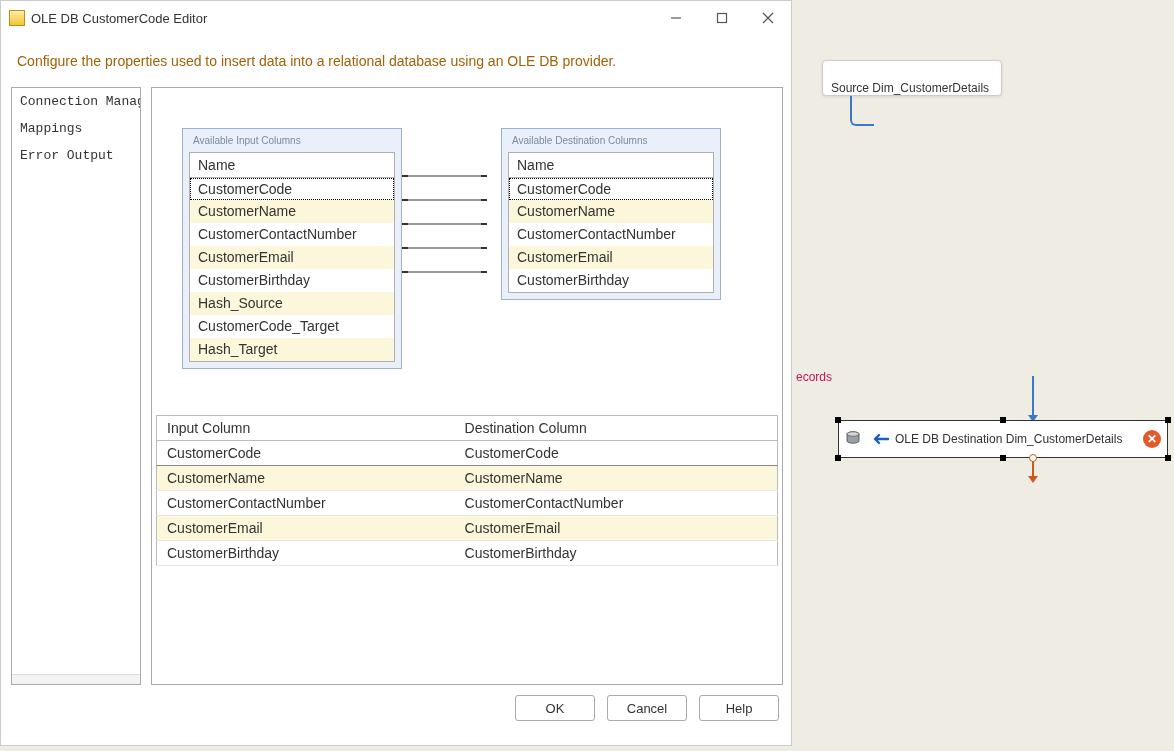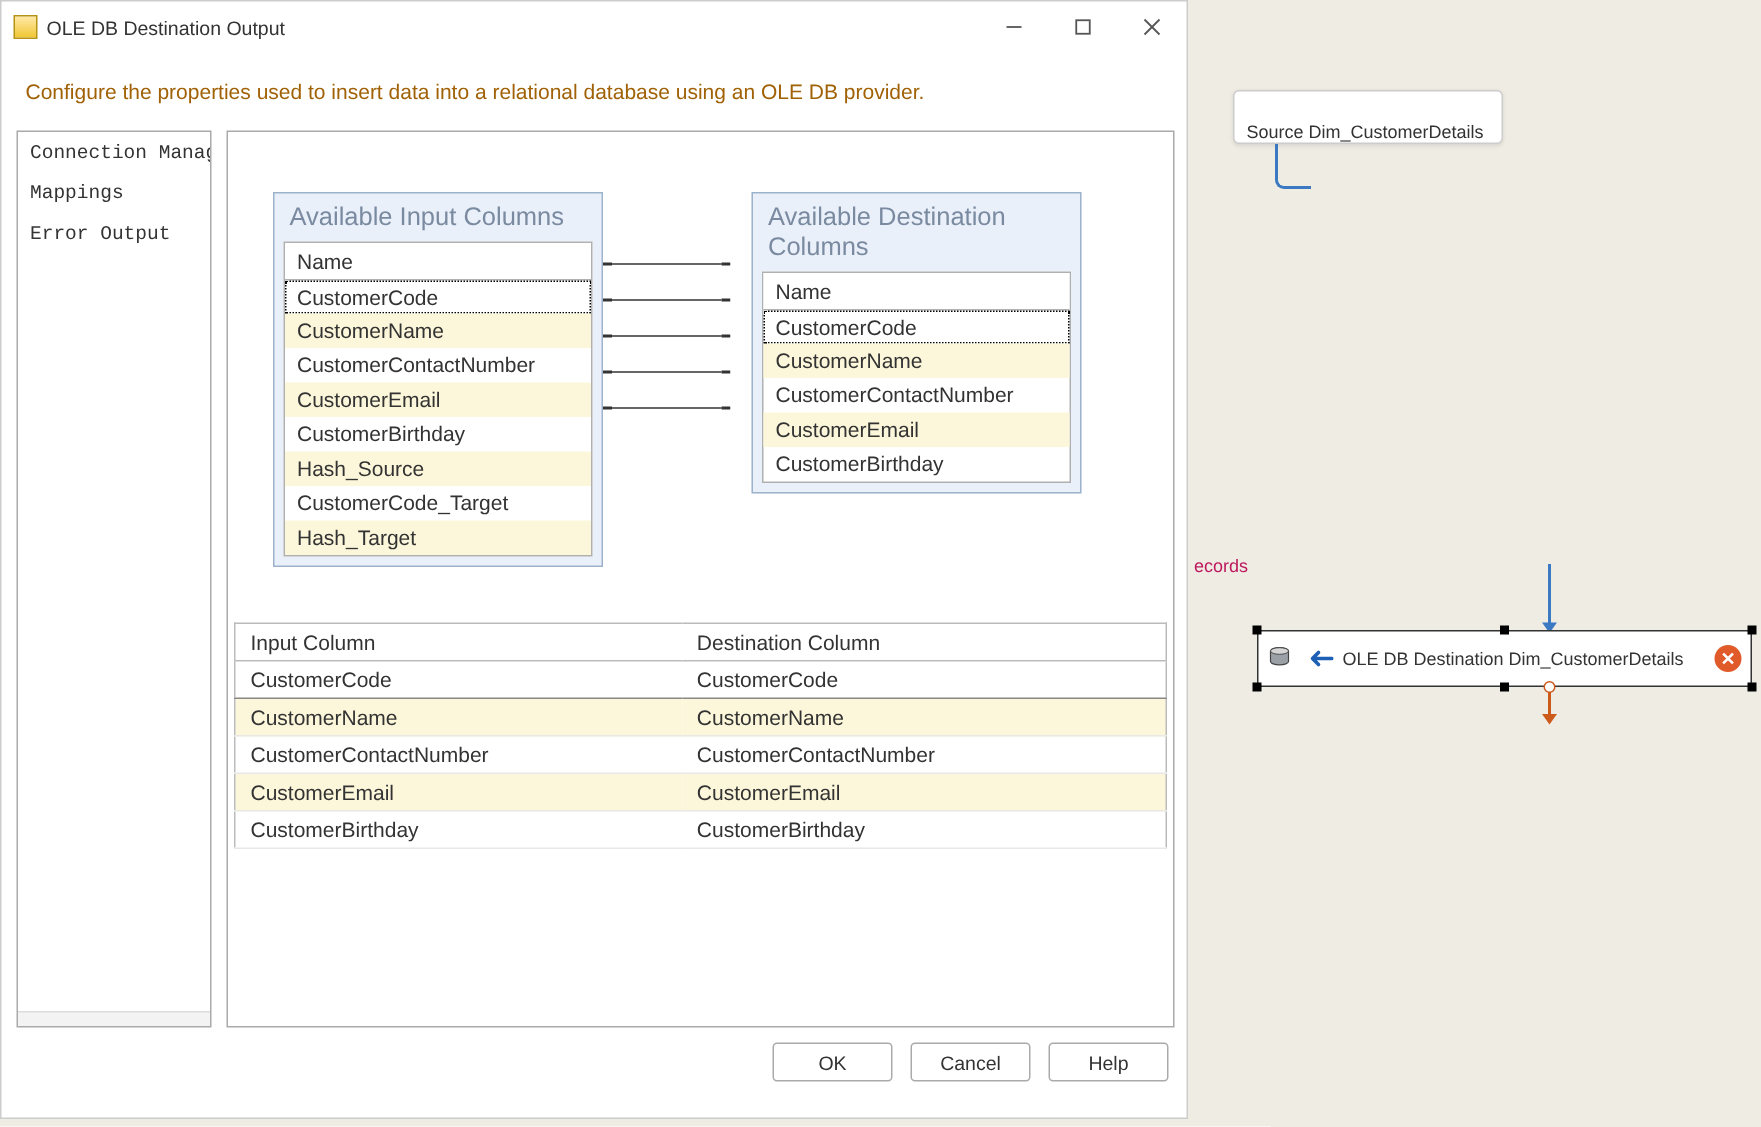--- a/index.html
+++ b/index.html
@@ -169,21 +169,21 @@
       position: absolute;
       background: #eaf0f9;
       border: 1px solid #9db2cb;
       width: 220px;
     }
     .col-box.left-box { left: 30px; top: 40px; }
     .col-box.right-box { left: 349px; top: 40px; }
     .col-box-header {
       padding: 6px 10px;
       color: #7a8aa0;
-      font-size: 17px;
+      font-size: 10px;
     }
     .col-box-list {
       margin: 0 6px 6px 6px;
       background: #fff;
       border: 1px solid #b0b0b0;
     }
     .col-head {
       padding: 4px 8px;
       background: #fff;
       color: #333;
@@ -278,21 +278,21 @@
   <span class="lbl">OLE DB Destination Dim_CustomerDetails</span>
   <span class="err">✕</span>
 </div>
 <div class="bg-out-arrow">
     <span class="circ"></span>
   </div>
 
 <div class="dialog">
   <div class="titlebar">
     <div class="title-icon"></div>
-    <div class="title-text">OLE DB Destination Output</div>
+    <div class="title-text">OLE DB CustomerCode Editor</div>
     <div class="win-btns">
       <div class="win-btn">
         <svg width="12" height="12">
             <line x1="1" y1="6" x2="11" y2="6" stroke="#555" stroke-width="1.2"></line>
           </svg>
       </div>
       <div class="win-btn">
         <svg width="12" height="12">
             <rect x="1.5" y="1.5" width="9" height="9" fill="none" stroke="#555" stroke-width="1.2"></rect>
           </svg>

